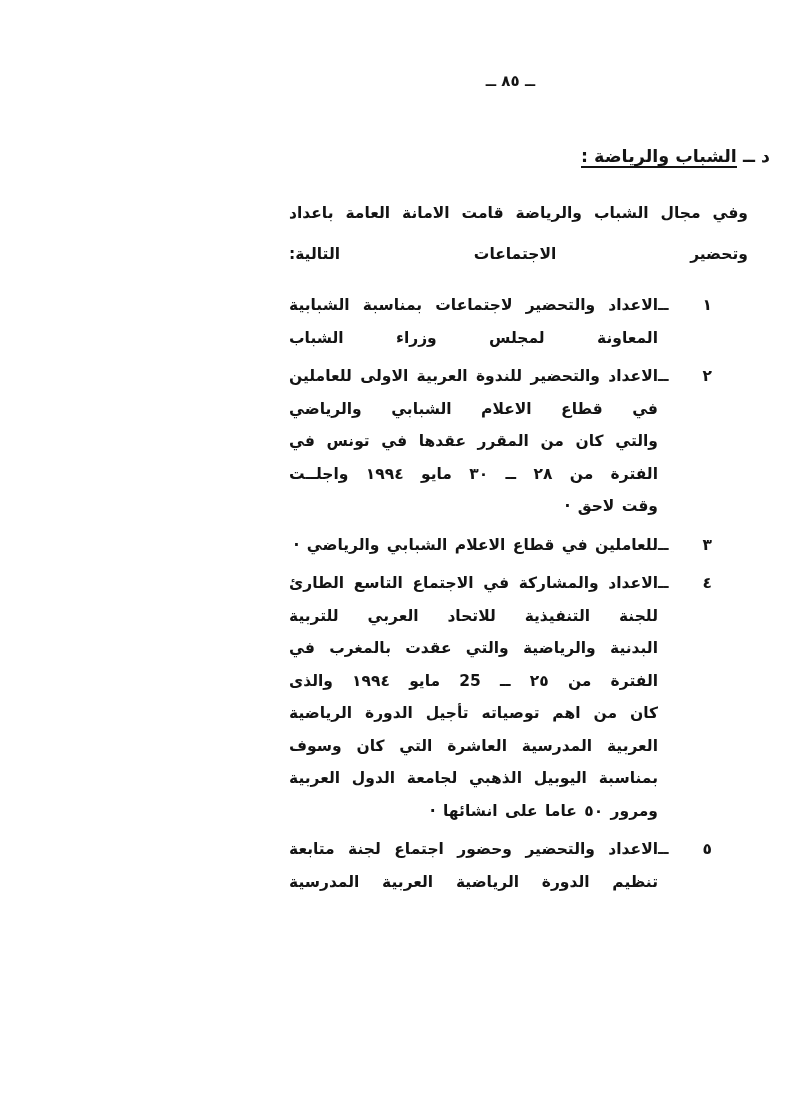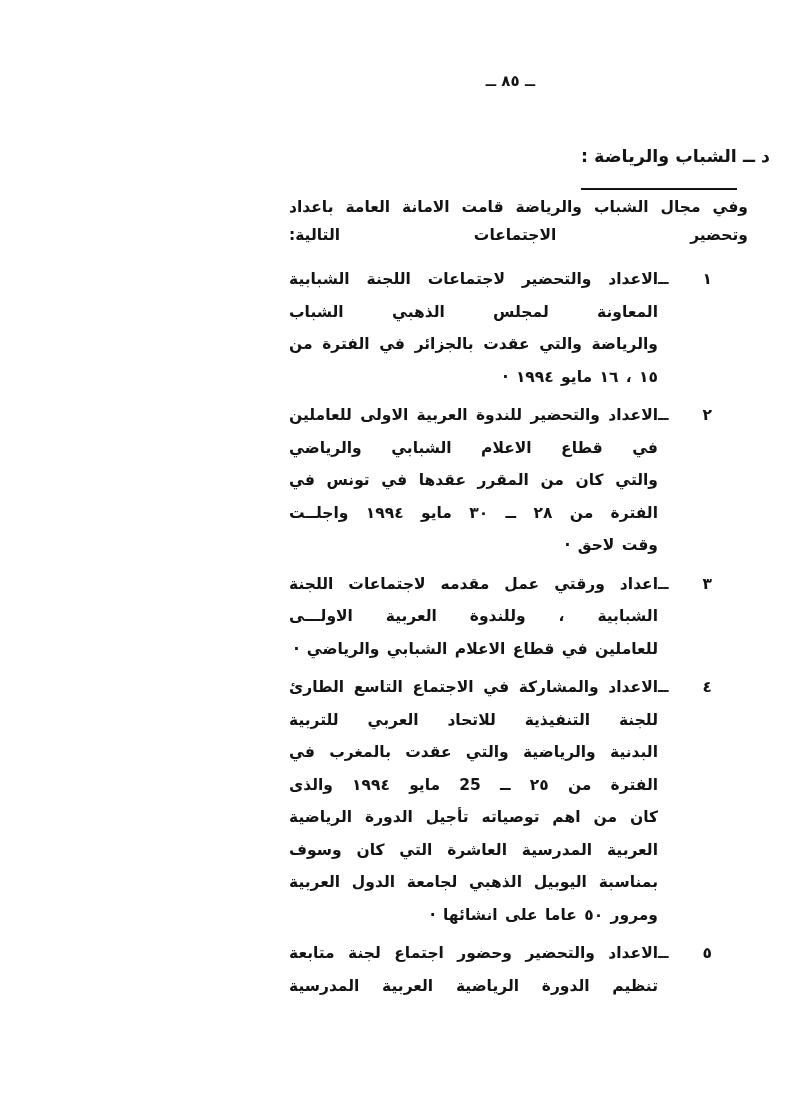--- a/index.html
+++ b/index.html
@@ -23,28 +23,28 @@
   }
   .heading{
     margin-top:56px;
     margin-right:18px;
     font-size:17.5px;
     text-align:right;
     white-space:nowrap;
   }
   .heading .underlined{
     border-bottom:2px solid #141414;
-    padding-bottom:22px;
+    padding-bottom:0;
   }
   .intro{
     margin-top:27px;
     margin-right:40px;
     margin-left:128px;
     font-size:15.5px;
-    line-height:28px;
+    line-height:41px;
     text-align:justify;
     text-align-last:justify;
   }
   .items{
     margin-top:14px;
     padding-right:76px;
     padding-left:128px;
   }
   .item{
     display:flex;
@@ -90,42 +90,40 @@
 
   <div class="intro">وفي مجال الشباب والرياضة قامت الامانة العامة باعداد وتحضير الاجتماعات التالية:</div>
 
   <div class="items">
       <div class="item">
         <div class="marker">
           <span>١</span>
           <span class="dash">ــ</span>
         </div>
         <div class="item-text">
-          <div class="line">الاعداد والتحضير لاجتماعات اللجنة الشبابية المعاونة لمجلس الذهبي الشباب</div>
-          <div class="line last">والرياضة والتي عقدت بالجزائر في الفترة من ١٥ ، ١٦ مايو ١٩٩٤ ·</div>
+          <div class="line">الاعداد والتحضير لاجتماعات بمناسبة الشبابية المعاونة لمجلس وزراء الشباب</div>
         </div>
       </div>
       <div class="item">
         <div class="marker">
           <span>٢</span>
           <span class="dash">ــ</span>
         </div>
         <div class="item-text">
           <div class="line">الاعداد والتحضير للندوة العربية الاولى للعاملين في قطاع الاعلام الشبابي والرياضي</div>
           <div class="line">والتي كان من المقرر عقدها في تونس في الفترة من ٢٨ ــ ٣٠ مايو ١٩٩٤ واجلــت</div>
           <div class="line last">وقت لاحق ·</div>
         </div>
       </div>
       <div class="item">
         <div class="marker">
           <span>٣</span>
           <span class="dash">ــ</span>
         </div>
         <div class="item-text">
-          <div class="line">اعداد ورقتي عمل مقدمه لاجتماعات اللجنة الشبابية ، وللندوة العربية الاولـــى</div>
           <div class="line last">للعاملين في قطاع الاعلام الشبابي والرياضي ·</div>
         </div>
       </div>
       <div class="item">
         <div class="marker">
           <span>٤</span>
           <span class="dash">ــ</span>
         </div>
         <div class="item-text">
           <div class="line">الاعداد والمشاركة في الاجتماع التاسع الطارئ للجنة التنفيذية للاتحاد العربي للتربية</div>

